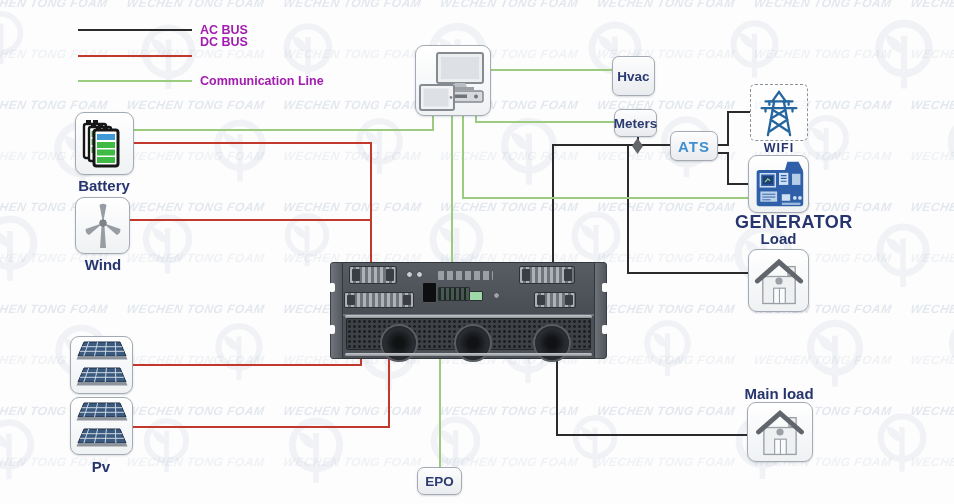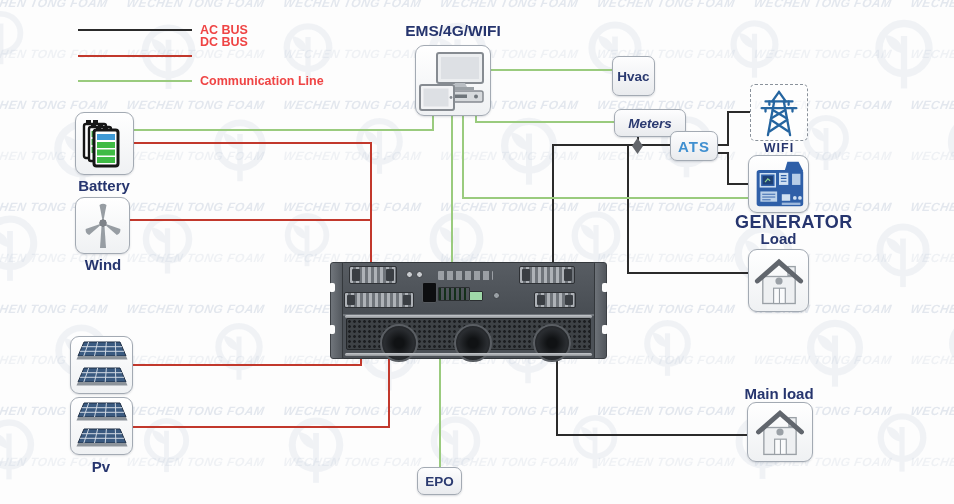--- a/index.html
+++ b/index.html
@@ -12,21 +12,21 @@
   
   #watermark{position:absolute;inset:0;pointer-events:none;}
   .wm-row{
     position:absolute;left:-30px;width:1100px;white-space:nowrap;
     font:italic bold 12px "Liberation Sans",sans-serif;
     letter-spacing:.5px;color:#a9b7cc;transform:skewX(-10deg);
   }
   .wm-logo{position:absolute;color:#9fb0c8;}
   
   .legend-line{position:absolute;height:2px;width:114px;left:78px;}
-  .legend-label{position:absolute;left:200px;font-size:12.5px;font-weight:600;color:#ef4444;}
+  .legend-label{position:absolute;left:200px;font-size:12.5px;font-weight:600;color:#a21caf;}
   
   .line{position:absolute;}
   
   .nodebox{
     position:absolute;box-sizing:border-box;border:1.6px solid #a3aab3;border-radius:9px;
     background:linear-gradient(180deg,#ffffff,#eff1f3);
     box-shadow:0 1px 2px rgba(60,70,90,.18);
     display:flex;align-items:center;justify-content:center;
   }
   .nodebox.dashed{border:1.6px dashed #8a929b;background:rgba(255,255,255,.6);box-shadow:none;border-radius:5px;}
@@ -370,40 +370,39 @@
       </g>
       <g transform="translate(0,26)">
         <polygon points="10,2 46,2 52,16 4,16" fill="#3a5a80" stroke="#1f2f45"></polygon>
         <path d="M14.7,2 L9.8,16 M23.6,2 L20.5,16 M32.4,2 L31.2,16 M41.3,2 L41.9,16 M7.5,6.7 L48,6.7 M5.8,11.3 L50,11.3" stroke="#cfd8e3" stroke-width="1"></path>
         <polygon points="4,16 52,16 53.5,19.5 2.5,19.5" fill="#8d949b"></polygon>
       </g>
     </svg>
   </div>
   <div class="nodelabel" style="left:59px;top:458px;width:84px;font-size:15px;">Pv</div>
 
-  <div class="nodelabel" style="left:396px;top:22px;width:114px;font-size:15.5px;font-weight:600;">EMS/4G/WIFI</div>
   <div class="nodebox" style="left:415px;top:45px;width:76px;height:71px;">
     <svg class="icon" width="70" height="64" viewBox="0 0 70 64">
       <rect x="19" y="4" width="46" height="30" rx="2" fill="#eceef0" stroke="#868b91" stroke-width="2"></rect>
       <rect x="23" y="8" width="38" height="22" fill="#dde0e4"></rect>
       <polygon points="37,34 47,34 49,38 35,38" fill="#b9bec3"></polygon>
       <rect x="28" y="38" width="28" height="3" fill="#9aa0a5"></rect>
       <rect x="21" y="42" width="44" height="11" rx="2" fill="#d7dadd" stroke="#868b91" stroke-width="1.5"></rect>
       <rect x="25" y="45.5" width="24" height="3.5" fill="#6f757b"></rect>
       <circle cx="58" cy="47.5" r="2" fill="#6f757b"></circle>
       <rect x="2" y="36" width="34" height="25" rx="2" fill="#f2f3f5" stroke="#868b91" stroke-width="2"></rect>
       <rect x="5.5" y="39.5" width="25" height="18" fill="#dde0e4"></rect>
       <circle cx="33" cy="48.5" r="1.4" fill="#868b91"></circle>
     </svg>
   </div>
 
   <div class="chip" style="left:612px;top:56px;width:43px;height:40px;">
     <span>Hvac</span>
   </div>
-  <div class="chip" style="left:614px;top:109px;width:72px;height:28px;font-style:italic;">
+  <div class="chip" style="left:614px;top:109px;width:43px;height:28px;">
     <span>Meters</span>
   </div>
   <div class="chip ats" style="left:670px;top:131px;width:48px;height:30px;">
     <span>ATS</span>
   </div>
   <div class="chip" style="left:417px;top:467px;width:45px;height:28px;">
     <span>EPO</span>
   </div>
 
   <div class="nodebox dashed" style="left:750px;top:84px;width:58px;height:57px;">

